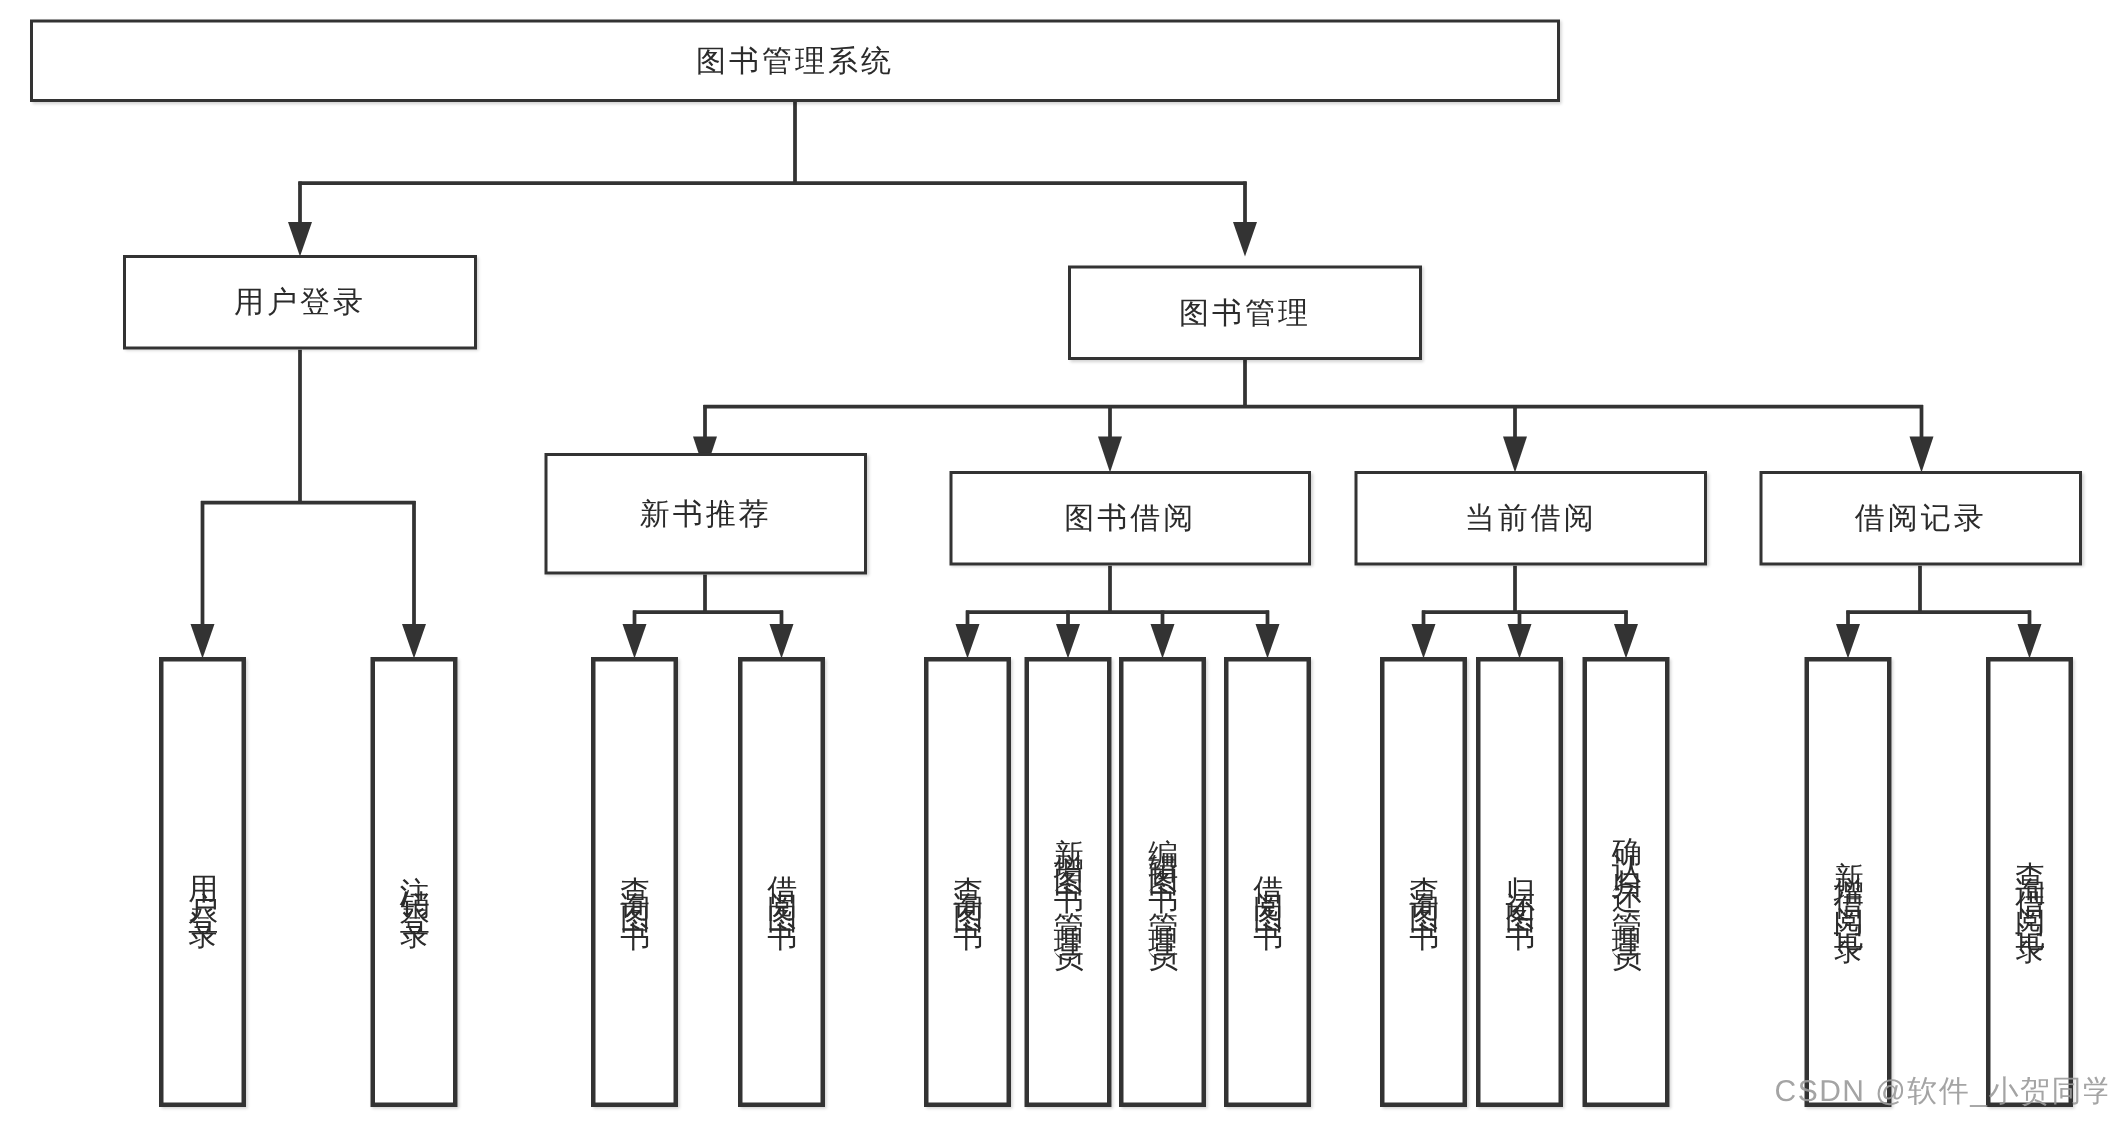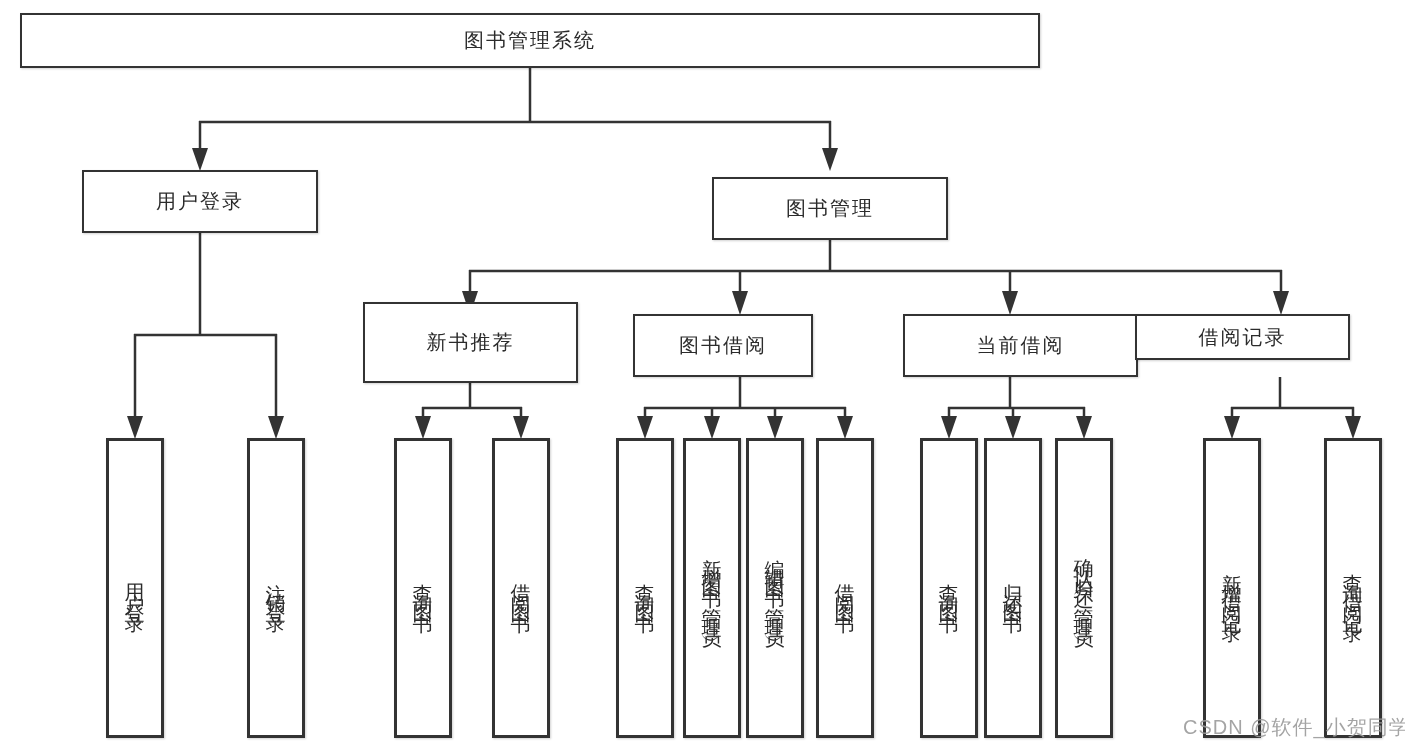--- a/index.html
+++ b/index.html
@@ -145,27 +145,27 @@
   <div class="node h" style="left:82px;top:170px;width:236px;height:63px">
     <span>用户登录</span>
   </div>
   <div class="node h" style="left:712px;top:177px;width:236px;height:63px">
     <span>图书管理</span>
   </div>
 
   <div class="node h" style="left:363px;top:302px;width:215px;height:81px">
     <span>新书推荐</span>
   </div>
-  <div class="node h" style="left:633px;top:314px;width:180px;height:63px">
+  <div class="node h" style="left:633px;top:314px;width:241px;height:63px">
     <span>图书借阅</span>
   </div>
   <div class="node h" style="left:903px;top:314px;width:235px;height:63px">
     <span>当前借阅</span>
   </div>
-  <div class="node h" style="left:1135px;top:314px;width:215px;height:46px">
+  <div class="node h" style="left:1173px;top:314px;width:215px;height:63px">
     <span>借阅记录</span>
   </div>
 
   <div class="node v leaf" style="left:106px;top:438px;width:58px;height:300px">
     <span>用户登录</span>
   </div>
   <div class="node v leaf" style="left:247px;top:438px;width:58px;height:300px">
     <span>注销登录</span>
   </div>
 

